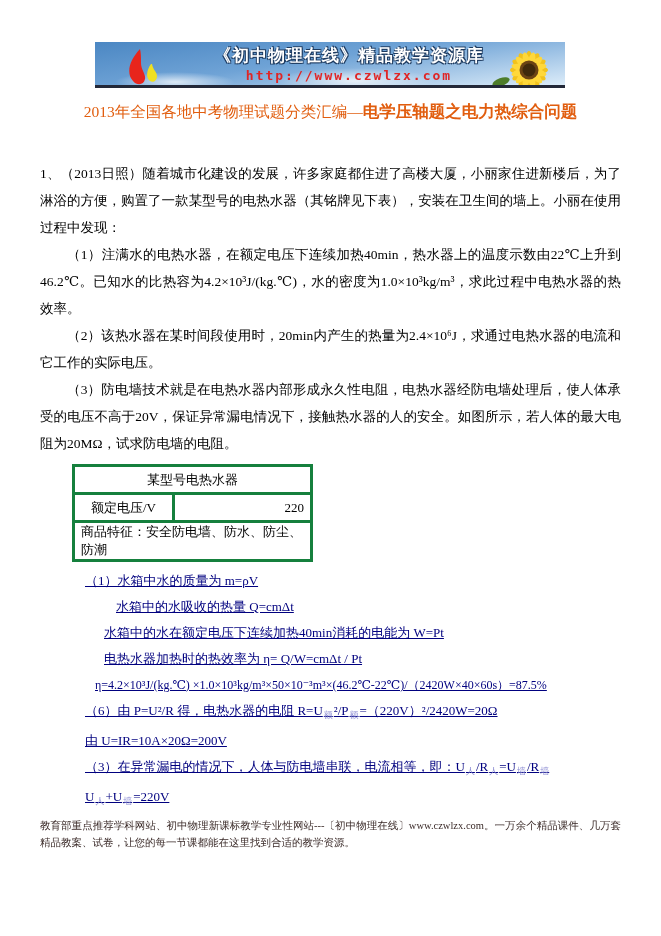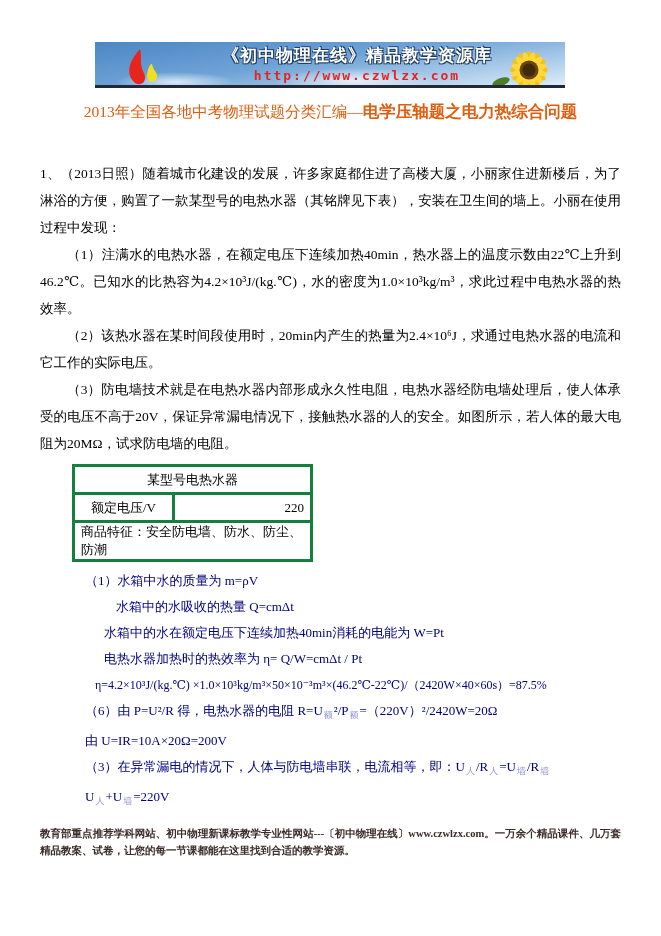--- a/index.html
+++ b/index.html
@@ -16,21 +16,21 @@
   .banner{
     position:absolute;left:95px;top:42px;width:470px;height:46px;
     background:linear-gradient(172deg,var(--sky-top) 0%,#6fa3d6 45%,var(--sky-bottom) 100%);
     border-bottom:3px solid #232838;overflow:hidden;
   }
   .cloud{position:absolute;border-radius:50%;
     background:radial-gradient(closest-side,rgba(255,255,255,.75),rgba(255,255,255,0));}
   .cloud.c1{left:180px;top:26px;width:160px;height:26px;}
   .cloud.c2{left:20px;top:30px;width:120px;height:20px;}
   .banner-logo{position:absolute;left:26px;top:6px;width:44px;height:40px;}
-  .banner-text{position:absolute;left:112px;top:3px;width:300px;text-align:center;}
+  .banner-text{position:absolute;left:104px;top:3px;width:300px;text-align:center;}
   .banner-site-title{
     font-size:17px;font-weight:bold;color:#fff;letter-spacing:1px;line-height:22px;
     text-shadow:1px 1px 0 #1d3a5f,-1px 1px 0 #1d3a5f,1px -1px 0 #1d3a5f;
     font-family:"Liberation Serif",serif;white-space:nowrap;
   }
   .banner-site-url{
     font-size:13px;font-weight:bold;color:var(--banner-url);letter-spacing:2px;line-height:17px;
     font-family:"DejaVu Sans Mono",monospace;white-space:nowrap;
   }
   .banner-photo{position:absolute;right:2px;top:4px;width:74px;height:42px;}
@@ -48,30 +48,30 @@
   
   table.spec{
     border-collapse:collapse;margin:7px 0 6px 32px;font-size:13px;
   }
   table.spec th,table.spec td{border:3px solid #15803d;height:28px;padding:0 6px;font-weight:normal;}
   th.spec-title{width:238px;text-align:center;}
   td.spec-label{width:100px;text-align:center;}
   td.spec-value{width:138px;text-align:right;}
   td.spec-feature{text-align:left;padding-left:5px;margin-left:36px;}
   
-  .solution{color:var(--solution-text);}
+  .solution{color:var(--solution-text);text-decoration:underline;}
   .sol-line{font-size:13px;line-height:26px;white-space:nowrap;}
   .sol-line.ind-a{padding-left:45px;}
   .sol-line.ind-b{padding-left:76px;}
   .sol-line.ind-c{padding-left:64px;}
   .sol-line.ind-d{padding-left:55px;font-size:12px;}
   .subscript{font-size:9px;color:var(--subscript-text);vertical-align:-3px;padding:0 1px;}
   
   .site-footer{
-    margin-top:11px;font-size:10.5px;font-weight:bold;line-height:17px;
+    margin-top:3px;font-size:10.5px;font-weight:normal;line-height:17px;
     color:var(--footer-text);text-align:justify;
   }
 </style>
 </head>
 <body>
 
 <div class="banner">
   <div class="cloud c1"></div>
   <div class="cloud c2"></div>
   <svg class="banner-logo" viewBox="0 0 44 40">

